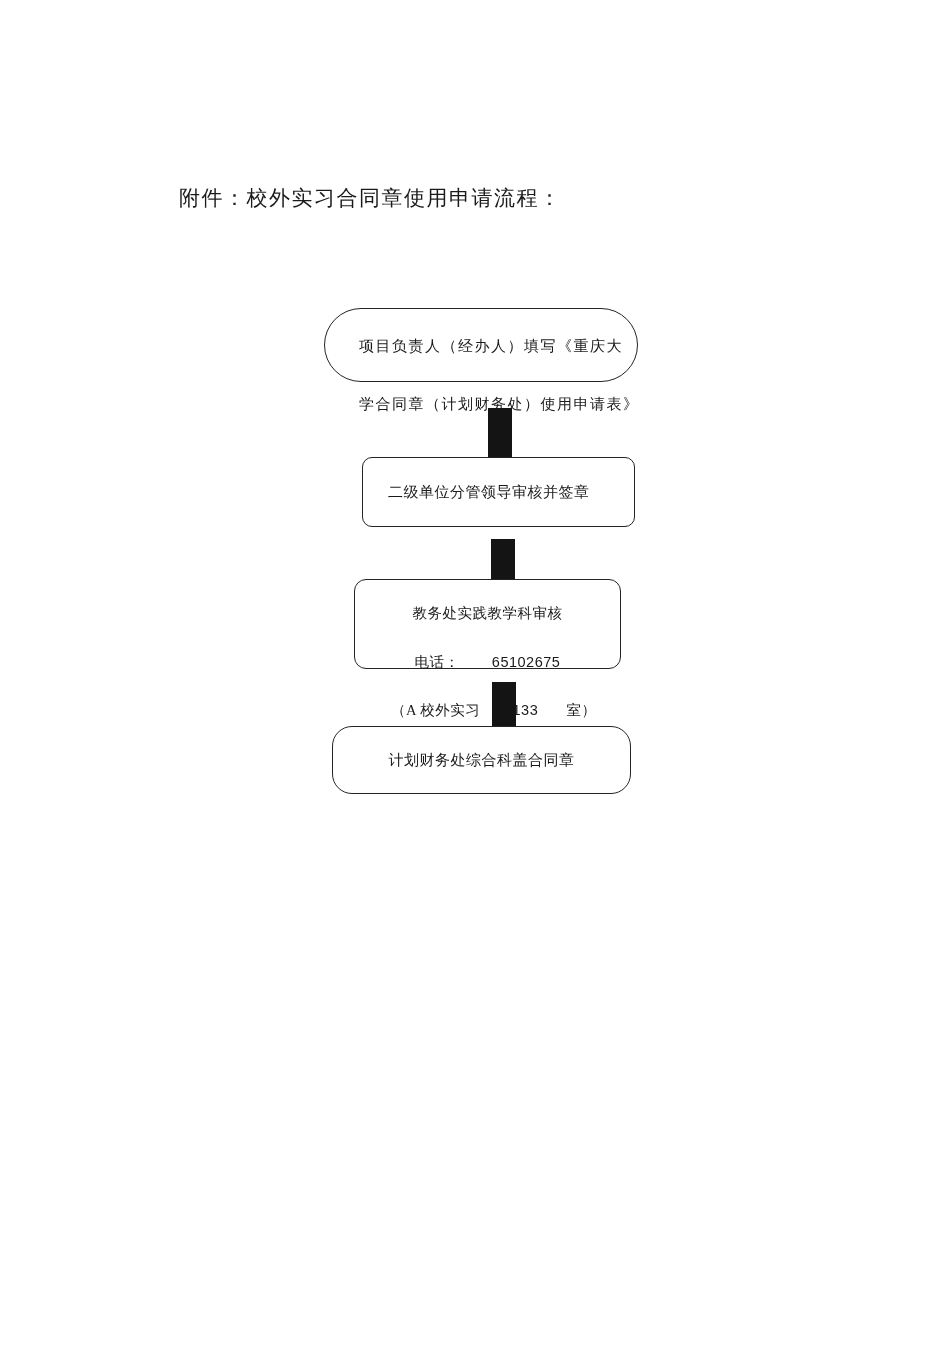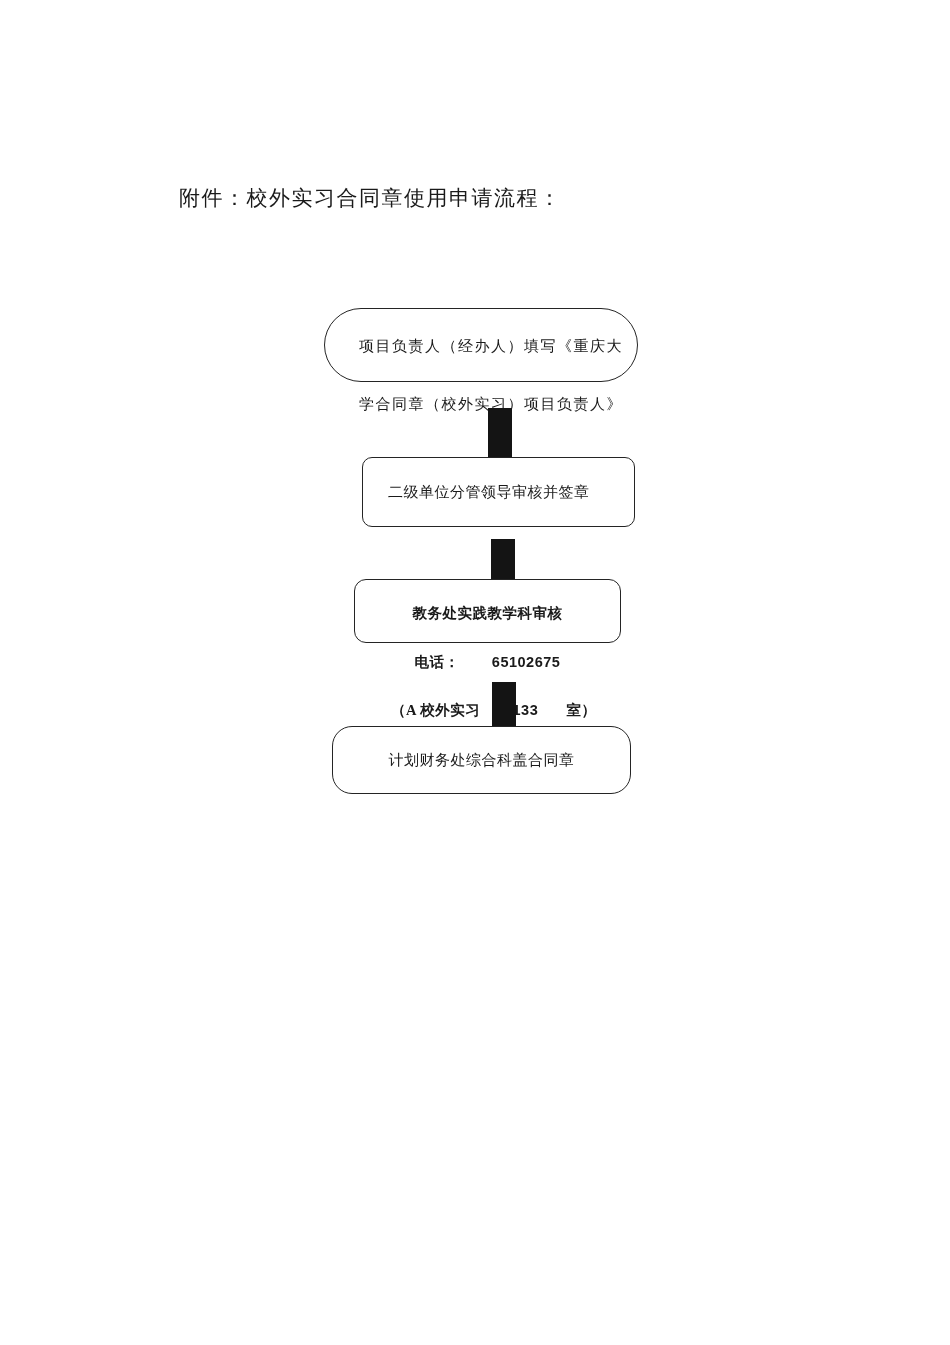--- a/index.html
+++ b/index.html
@@ -45,28 +45,27 @@
     left: 338px; top: 433px;
     width: 273px; height: 70px;
     border-radius: 10px;
     padding: 12px 0 0 13px;
     line-height: 20px;
     letter-spacing: 0.5px;
   }
   
   .node-step3 {
     left: 330px; top: 555px;
-    width: 267px; height: 64px;
+    width: 267px; height: 90px;
     border-radius: 12px;
     padding-top: 9px;
     text-align: center;
     line-height: 24.5px;
     font-size: 14.5px;
     letter-spacing: 0.5px;
-    font-weight: bold;
   }
   
   .node-step4 {
     left: 308px; top: 702px;
     width: 299px; height: 68px;
     border-radius: 20px;
     padding-top: 9px;
     text-align: center;
     line-height: 24px;
     letter-spacing: 0.5px;
@@ -90,21 +89,21 @@
 <body>
 
 <div class="page">
 
   <div class="doc-title">附件：校外实习合同章使用申请流程：</div>
 
   <div>
 
     <div class="node node-start">
       <div class="line">项目负责人（经办人）填写《重庆大</div>
-      <div class="line">学合同章（校外实习）项目负责人》</div>
+      <div class="line">学合同章（计划财务处）使用申请表》</div>
     </div>
 
     <div class="arrow" style="left:452px; top:372px;">
       <div class="shaft" style="height:49px;"></div>
       <div class="head"></div>
     </div>
 
     <div class="node node-step2">
       <div class="line">二级单位分管领导审核并签章</div>
     </div>

